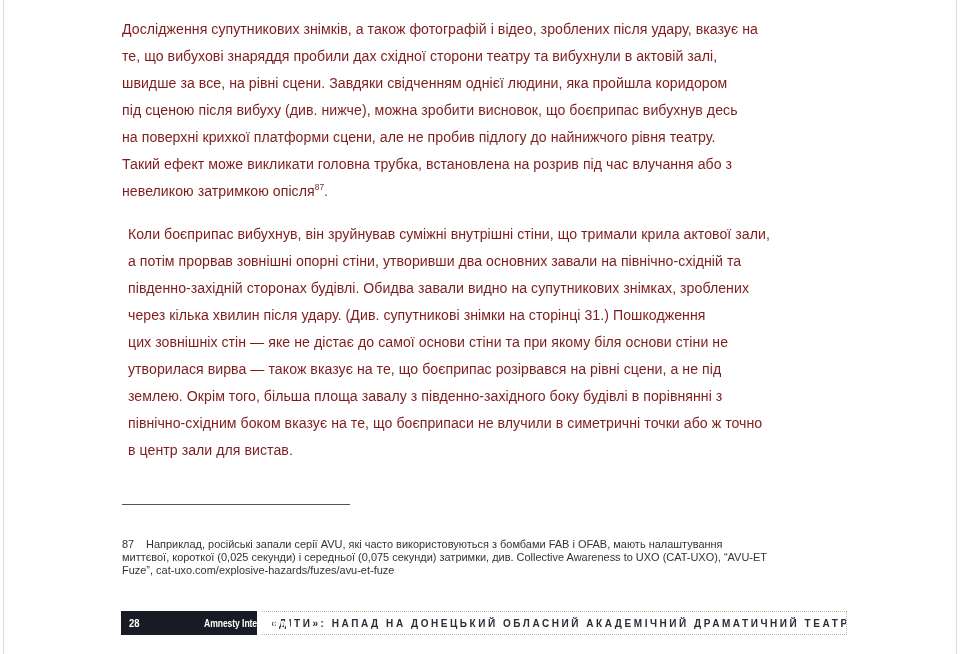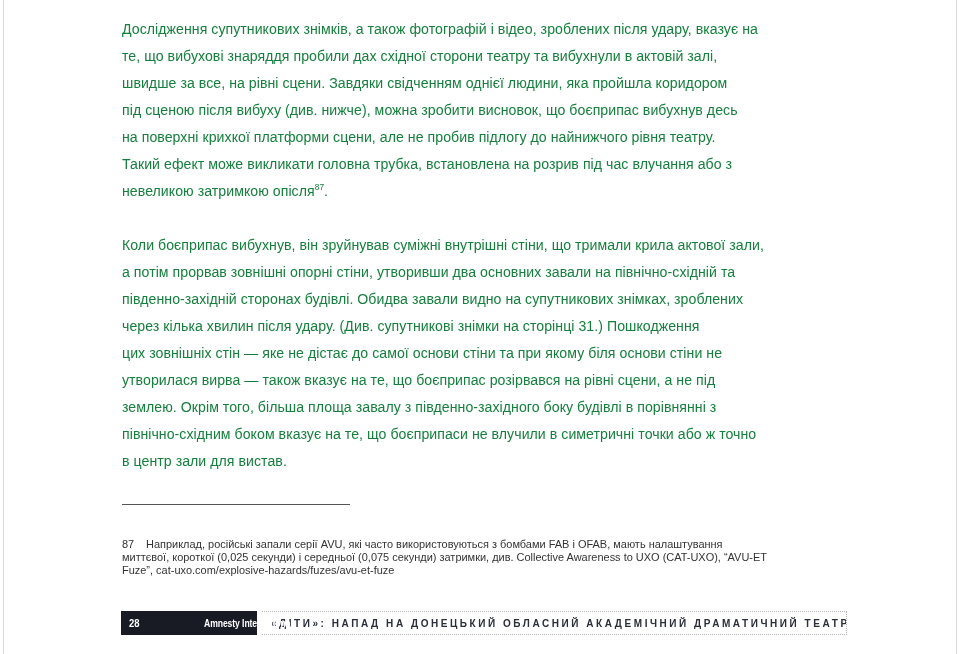--- a/index.html
+++ b/index.html
@@ -23,33 +23,33 @@
       border-right: 1px solid #d9d9d9;
       box-sizing: border-box;
       background: #ffffff;
     }
     .body-text {
       position: absolute;
       left: 118px;
       width: 760px;
       font-family: "Liberation Sans", sans-serif;
       font-size: 15.2px;
-      color: #15803d;
+      color: #7f1d1d;
     }
     .line {
       display: block;
       height: 27px;
       line-height: 27px;
       white-space: nowrap;
       transform-origin: left center;
       transform: scaleX(0.93);
       letter-spacing: 0.05px;
     }
     .para1 { top: 15px; }
-    .para2 { top: 231px; }
+    .para2 { top: 220px; margin-left: 6px; }
     sup.fnref {
       font-size: 9px;
       vertical-align: 6px;
       line-height: 0;
     }
     .fn-rule {
       position: absolute;
       left: 118px;
       top: 504px;
       width: 228px;

